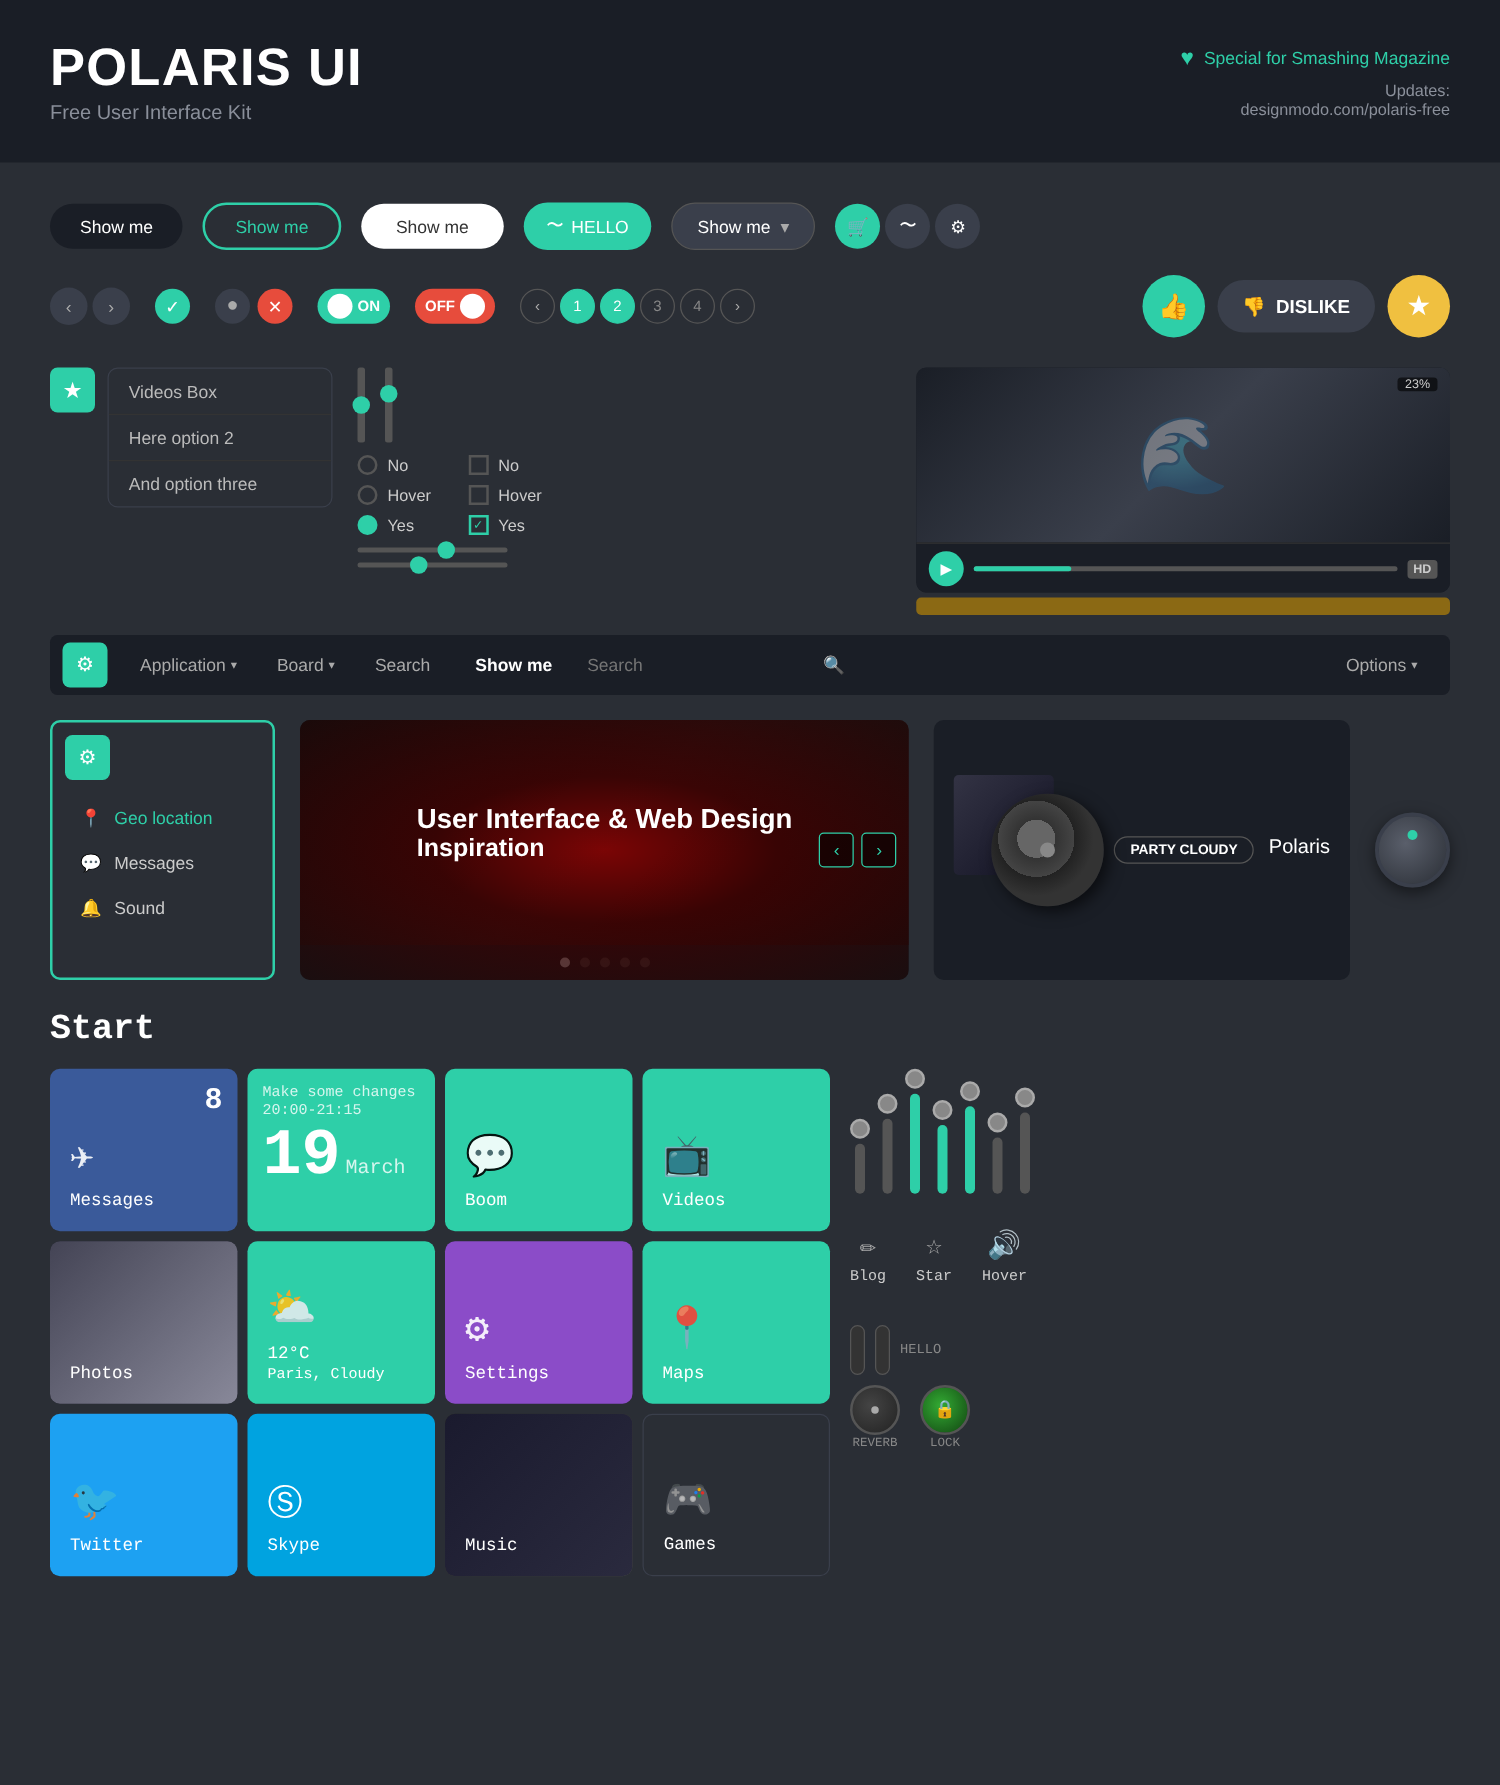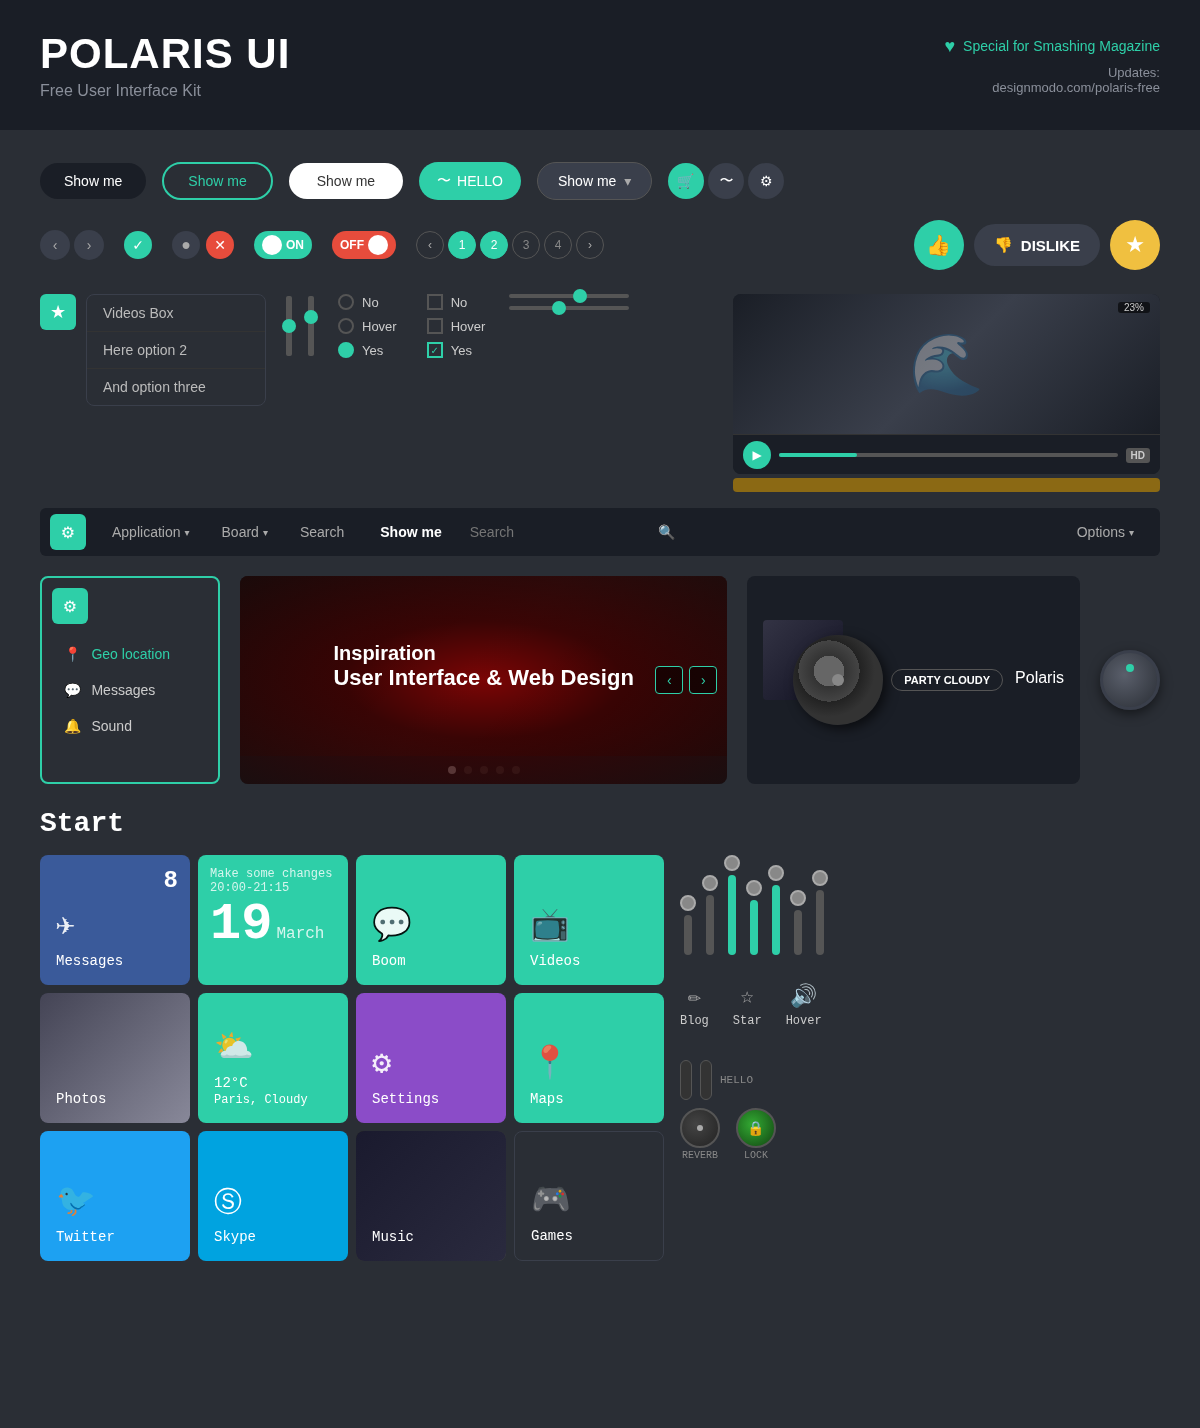--- a/index.html
+++ b/index.html
@@ -799,21 +799,21 @@
 
     <div style="display:flex;gap:10px;align-items:flex-start;">
       <div class="star-icon-box">★</div>
       <div class="dropdown-box">
         <div class="dropdown-box-item">Videos Box</div>
         <div class="dropdown-box-item">Here option 2</div>
         <div class="dropdown-box-item">And option three</div>
       </div>
     </div>
 
-    <div style="flex:1;display:flex;flex-direction:row;gap:24px;">
+    <div style="flex:1;display:flex;flex-direction:column;gap:10px;">
 
       <div style="display:flex;align-items:center;gap:16px;">
         <div style="display:flex;flex-direction:column;align-items:center;">
           <input type="range" orient="vertical" style="writing-mode: vertical-lr; direction: rtl; width: 6px; height: 60px; cursor: pointer;" value="50">
         </div>
         <div style="display:flex;flex-direction:column;align-items:center;">
           <input type="range" value="70" orient="vertical" style="writing-mode: vertical-lr; direction: rtl; width: 6px; height: 60px; cursor: pointer;">
         </div>
       </div>
 
@@ -912,22 +912,22 @@
       <div class="sidebar-nav-item">
         <span class="sidebar-icon">🔔</span>
         <span>Sound</span>
       </div>
     </div>
 
     <div class="carousel">
       <div class="carousel-img">
         <div style="position:absolute;inset:0;background:radial-gradient(ellipse at center, #8B0000 0%, #3a0000 40%, #1a0a0a 100%);opacity:0.8;"></div>
         <div style="position:relative;z-index:2;padding:20px;">
+          <div class="carousel-title">User Interface &amp; Web Design</div>
           <div class="carousel-title" style="font-size:20px;">Inspiration</div>
-          <div class="carousel-title">User Interface &amp; Web Design</div>
         </div>
         <div class="carousel-arrows">
           <button class="carousel-arrow">‹</button>
           <button class="carousel-arrow">›</button>
         </div>
       </div>
       <div class="carousel-dots">
         <div class="dot active"></div>
         <div class="dot"></div>
         <div class="dot"></div>

